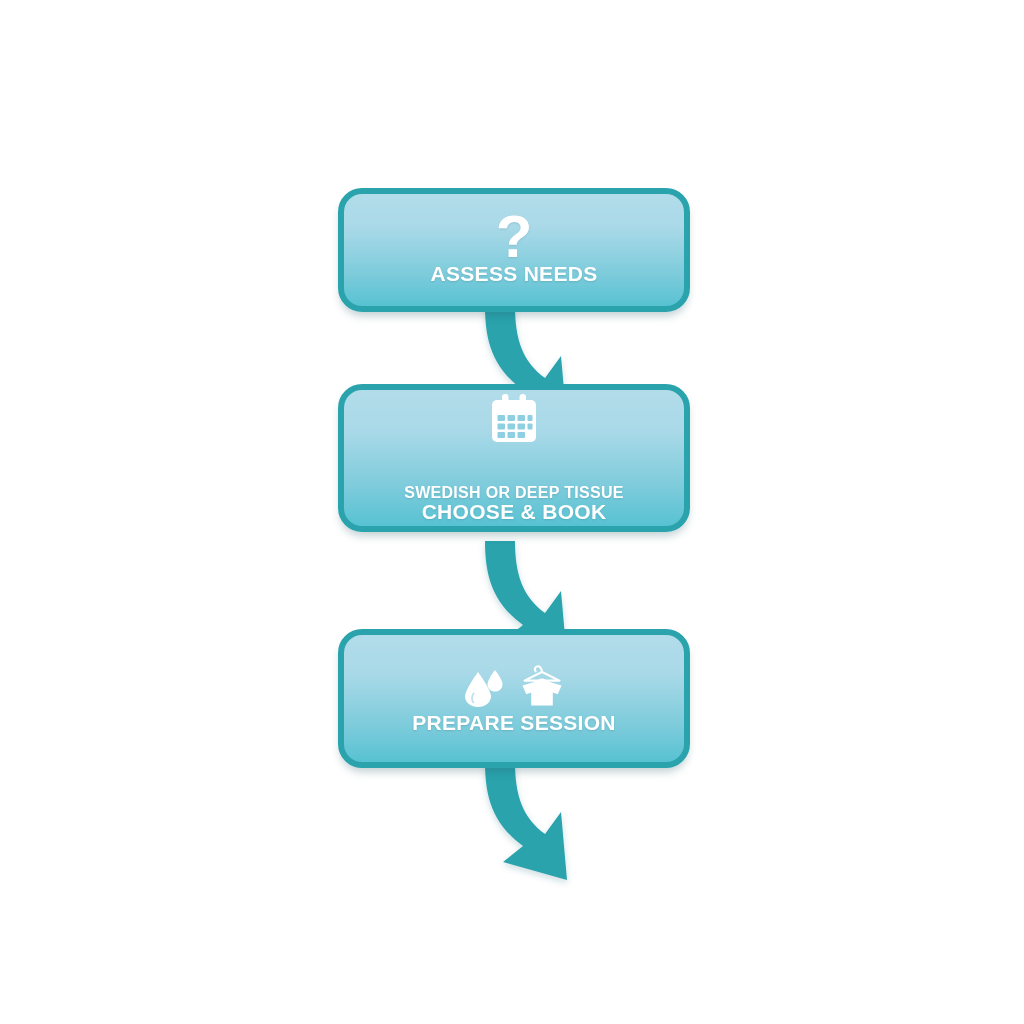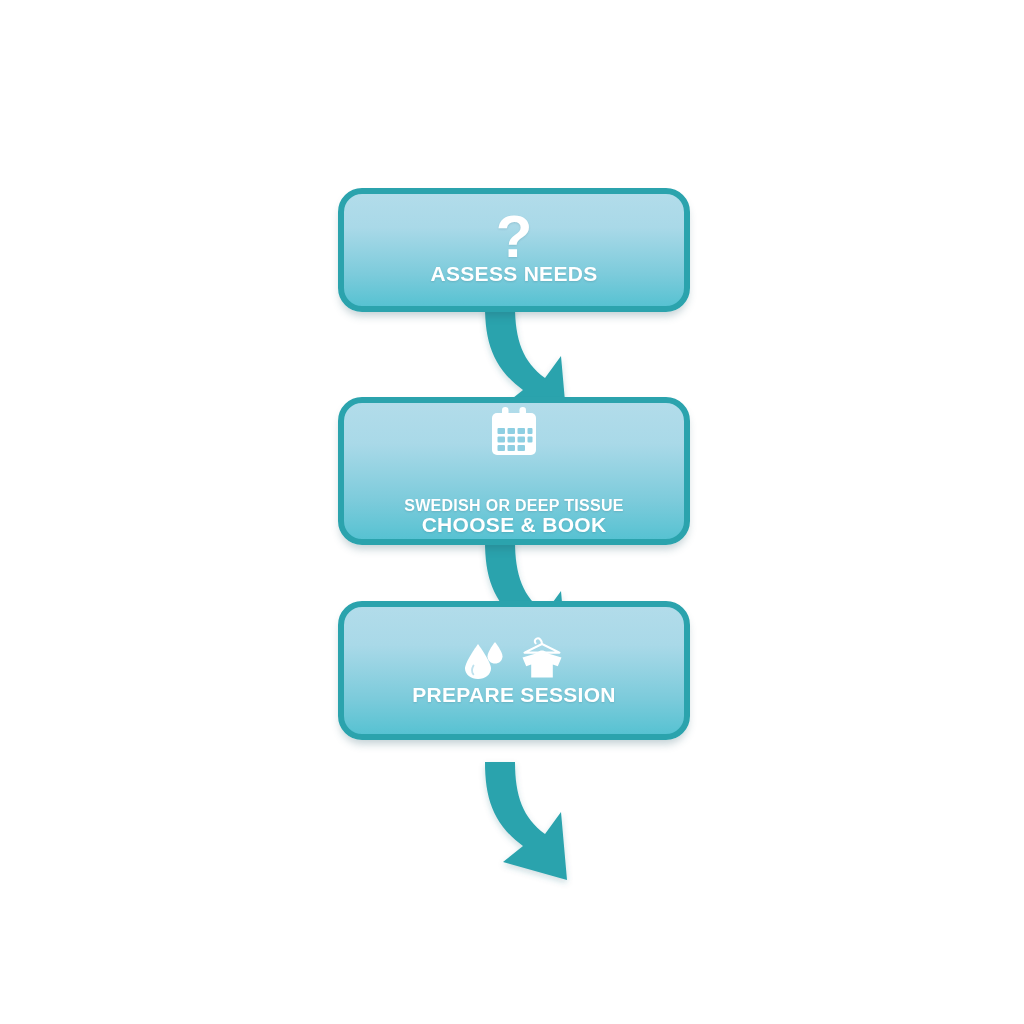--- a/index.html
+++ b/index.html
@@ -47,22 +47,22 @@
     box-shadow: 0 6px 9px -2px rgba(40, 90, 105, 0.28);
     z-index: 2;
     display: flex;
     flex-direction: column;
     align-items: center;
     justify-content: center;
     text-align: center;
   }
 
   #step-box-1 { top: 188px; height: 124px; }
-  #step-box-2 { top: 397px; height: 148px; gap: 30px; }
-  #step-box-3 { top: 601px; height: 139px; }
+  #step-box-2 { top: 384px; height: 148px; gap: 30px; }
+  #step-box-3 { top: 629px; height: 139px; }
 
   .step-icons {
     display: flex;
     flex-direction: row;
     align-items: flex-end;
     justify-content: center;
     gap: 10px;
     pointer-events: none;
   }
 

